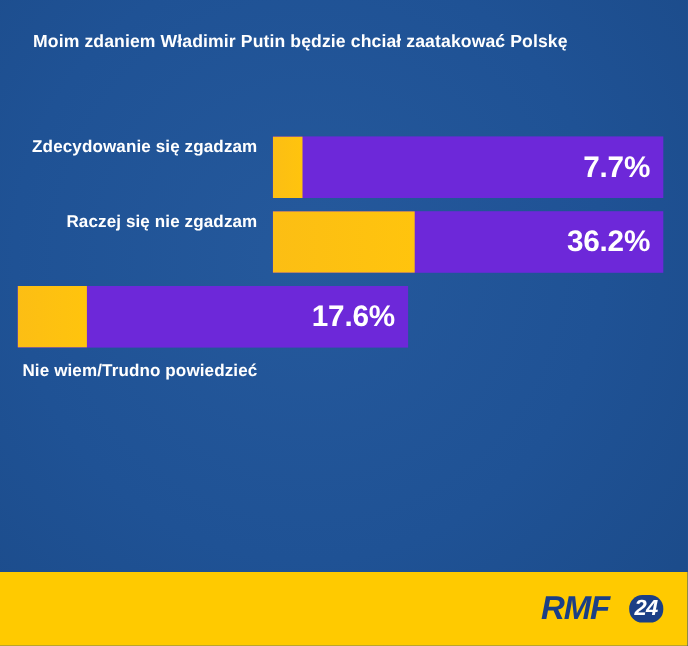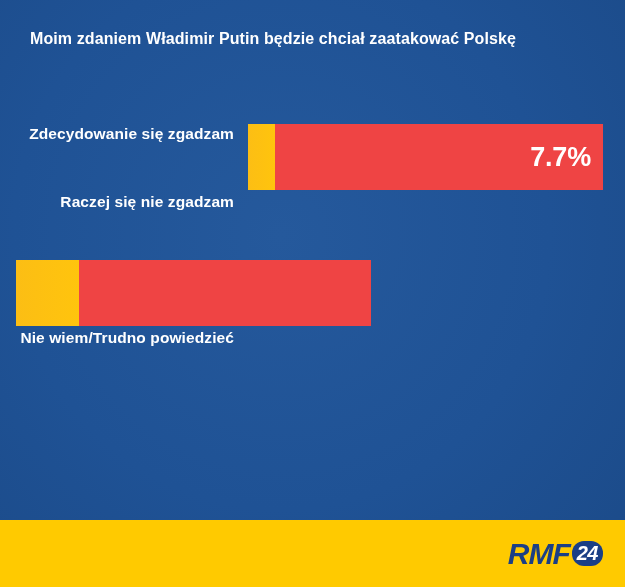--- a/index.html
+++ b/index.html
@@ -58,22 +58,22 @@
     text-align: right;
     color: #ffffff;
     font-size: 15.5px;
     font-weight: bold;
     line-height: 1.25;
     letter-spacing: 0.1px;
   }
   .bar-track {
     position: relative;
     width: 355px;
-    height: 66px;
-    background: #ef4444;
+    height: 56px;
+    background: #6d28d9;
     display: flex;
     align-items: center;
     overflow: hidden;
   }
   .bar-fill {
     position: absolute;
     left: 0;
     top: 0;
     bottom: 0;
     background: linear-gradient(to right, #fcbe14, #ffc40d);
@@ -97,21 +97,21 @@
     height: 67px;
     background: #ffca00;
   }
   .logo {
     position: absolute;
     right: 22px;
     top: 50%;
     transform: translateY(-50%);
     display: flex;
     align-items: center;
-    gap: 2px;
+    gap: 18px;
   }
   .logo-text {
     color: #1b3f86;
     font-size: 30px;
     font-weight: bold;
     font-style: italic;
     letter-spacing: -1px;
   }
   .logo-badge {
     background: #1b3f86;
@@ -139,25 +139,30 @@
       <div class="row-label">Zdecydowanie się zgadzam</div>
       <div class="bar-track">
         <div class="bar-fill" style="width: 27.412px;"></div>
         <div class="bar-value">7.7%</div>
       </div>
     </div>
 
 
     <div class="row">
       <div class="row-label">Raczej się nie zgadzam</div>
+      <div class="bar-track">
+        <div class="bar-fill" style="width: 128.872px;"></div>
+        <div class="bar-value">36.2%</div>
+      </div>
     </div>
 
     <div class="row">
       <div class="bar-track">
         <div class="bar-fill" style="width: 62.656px;"></div>
+        <div class="bar-value">17.6%</div>
       </div>
     </div>
 
     <div class="row">
       <div class="row-label">Nie wiem/Trudno powiedzieć</div>
     </div>
 
   </div>
 
   <div class="footer">

